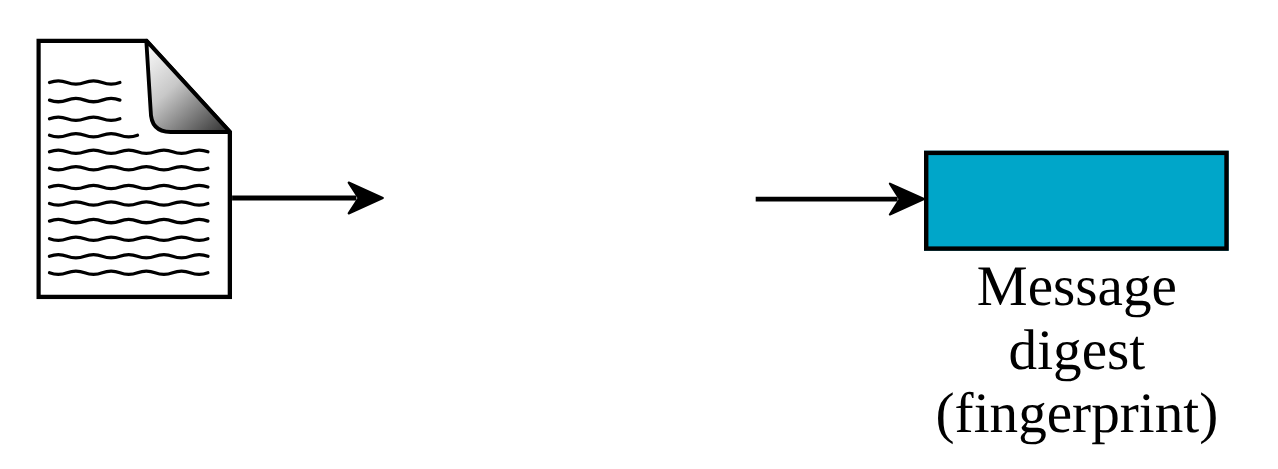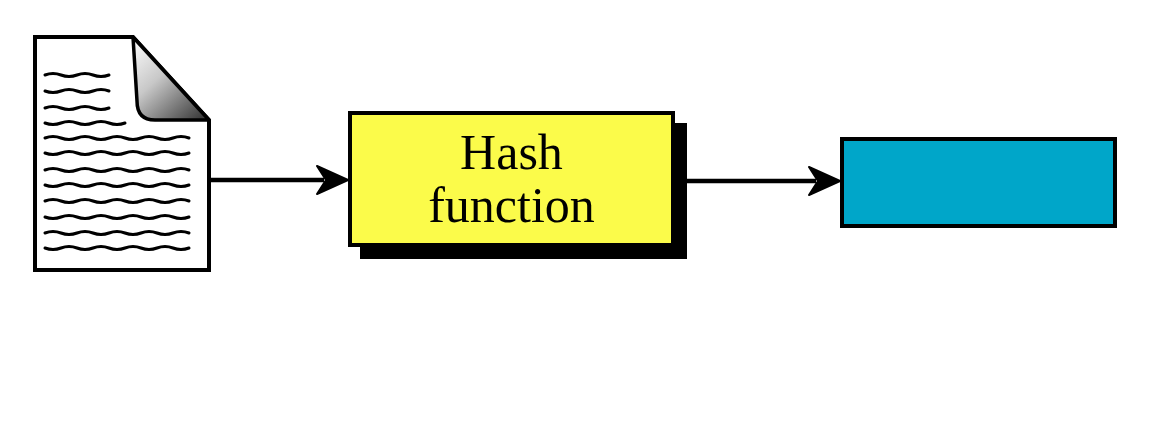--- a/index.html
+++ b/index.html
@@ -110,21 +110,19 @@
 
   <svg class="arrow-layer" viewBox="0 0 1162 426" xmlns="http://www.w3.org/2000/svg">
     <g stroke="#000000" fill="#000000">
       <line x1="211" y1="180" x2="324" y2="180" stroke-width="4.5"></line>
       <path d="M348,180 L317,166 L326,180 L317,194 Z" stroke-width="2" stroke-linejoin="round"></path>
       <line x1="687" y1="181" x2="816" y2="181" stroke-width="4.5"></line>
       <path d="M840,181 L809,167 L818,181 L809,195 Z" stroke-width="2" stroke-linejoin="round"></path>
     </g>
   </svg>
 
-  <div class="hash-box">
-    <div class="label">Hash
-function</div>
-  </div>
 
   <div class="digest-box"></div>
 
+  <div class="caption digest">Message digest
+(fingerprint)</div>
 
 </div>
 
 </body></html>

